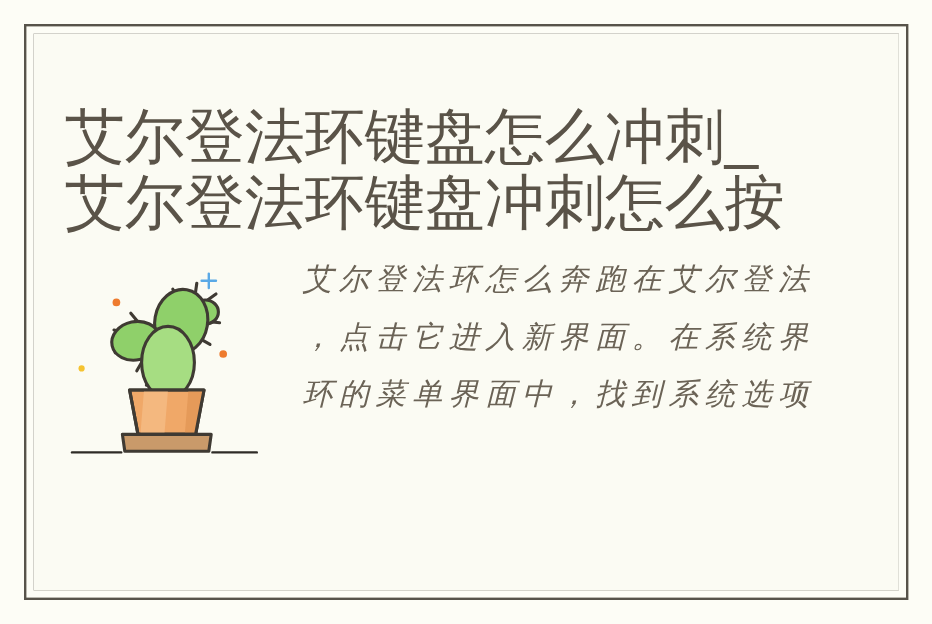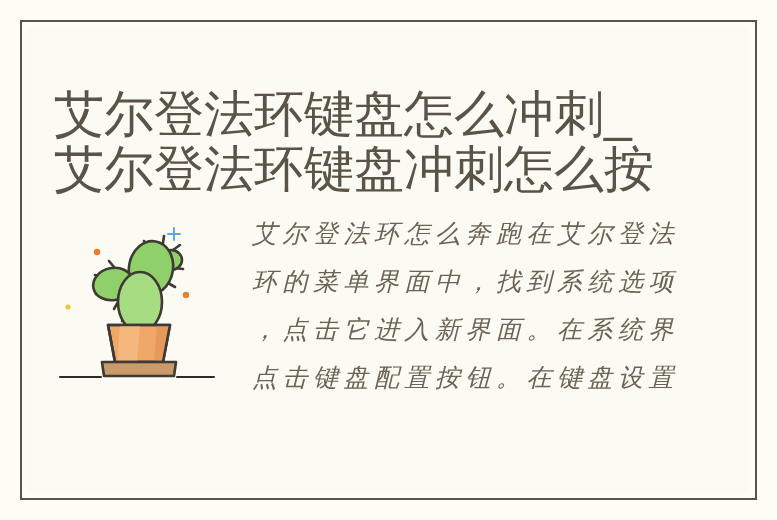--- a/index.html
+++ b/index.html
@@ -165,19 +165,18 @@
         <g>
           <path d="M4 182 L45 182" stroke="#2e2b26" stroke-width="2" stroke-linecap="round" fill="none"></path>
           <path d="M121 182 L158 182" stroke="#2e2b26" stroke-width="2" stroke-linecap="round" fill="none"></path>
         </g>
 
       </svg>
     </div>
 
     <div class="body-block">
       <div class="body-line">艾尔登法环怎么奔跑在艾尔登法</div>
+      <div class="body-line">，点击它进入新界面。在系统界</div>
       <div class="body-line">环的菜单界面中，找到系统选项</div>
-      <div class="body-line">，点击它进入新界面。在系统界</div>
-      <div class="body-line">点击键盘配置按钮。在键盘设置</div>
     </div>
 
   </div>
 </div>
 
 </body></html>

